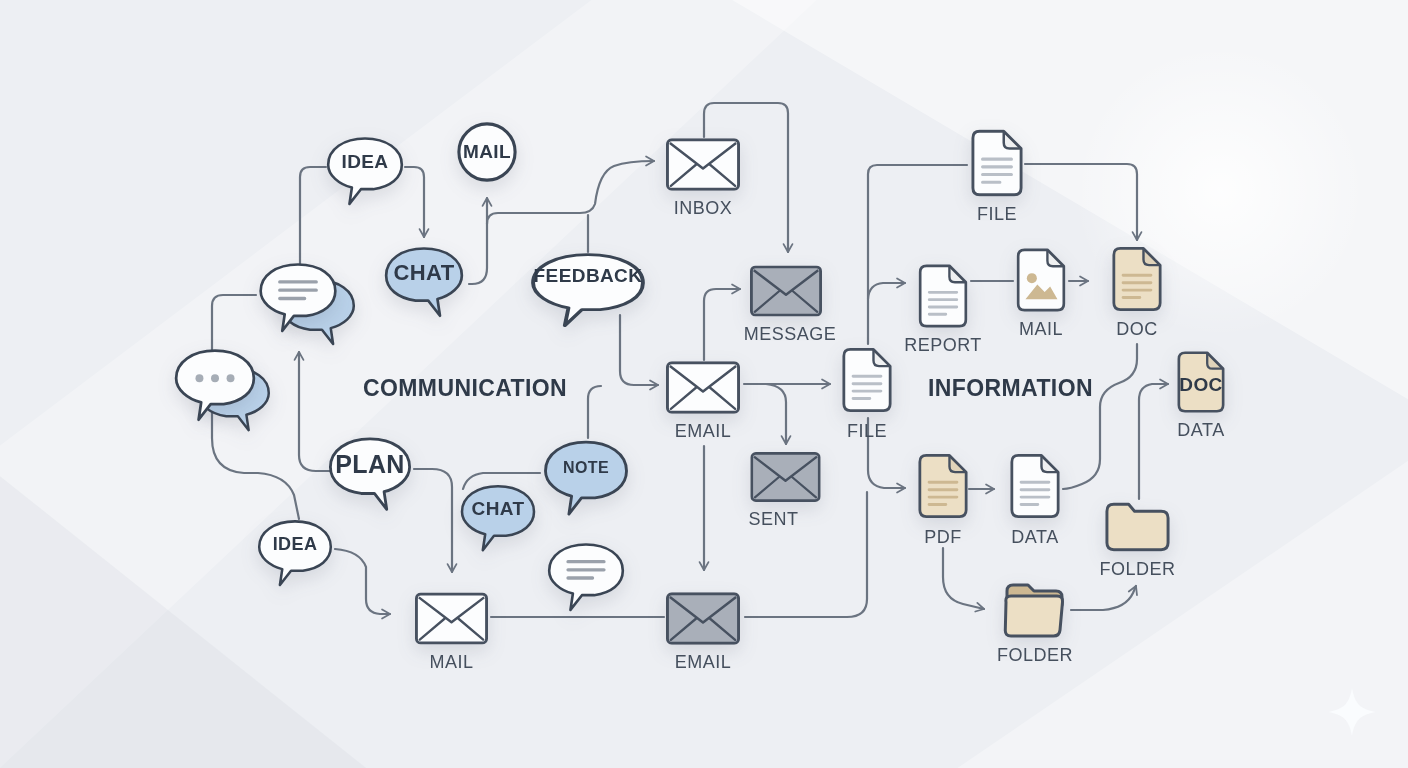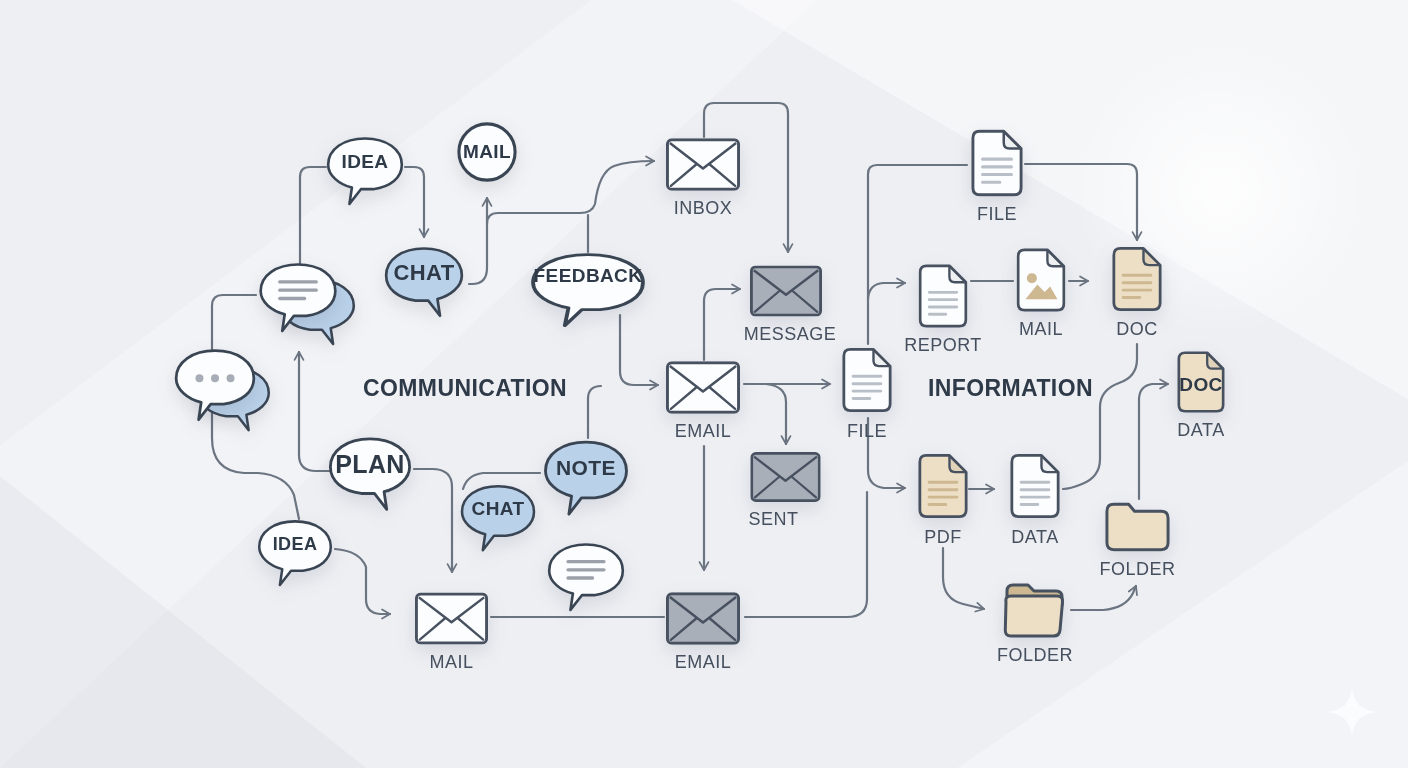--- a/index.html
+++ b/index.html
@@ -274,21 +274,21 @@
     <svg class="icon f-blue bubble" width="80" height="74" viewBox="0 0 100 88">
         <use href="#sym-bubble"></use>
       </svg>
     <div class="bubble-text" style="font-size:19px">CHAT</div>
   </div>
 
   <div class="node" style="left:541px;top:438px;width:90px;height:82px">
     <svg class="icon f-blue bubble" width="90" height="82" viewBox="0 0 100 88">
         <use href="#sym-bubble"></use>
       </svg>
-    <div class="bubble-text" style="font-size:21px">NOTE</div>
+    <div class="bubble-text" style="font-size:16px">NOTE</div>
   </div>
 
   <div class="node" style="left:545px;top:542px;width:82px;height:72px">
     <svg class="icon f-white bubble" width="82" height="72" viewBox="0 0 100 88">
         <use href="#sym-bubble-lines"></use>
       </svg>
   </div>
 
   <div class="node" style="left:255px;top:519px;width:80px;height:70px">
     <svg class="icon f-white bubble" width="80" height="70" viewBox="0 0 100 88">

